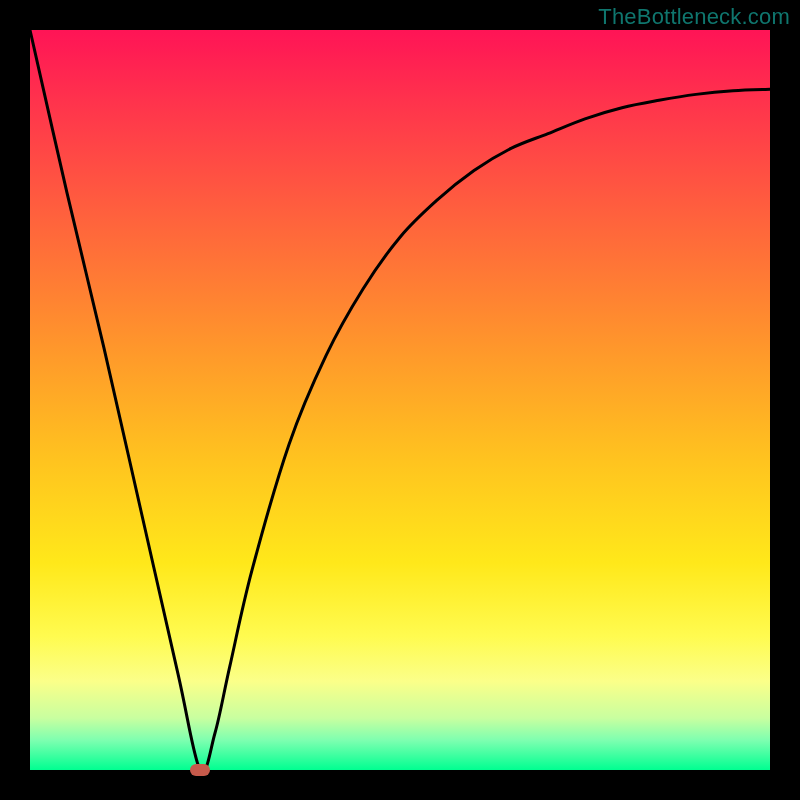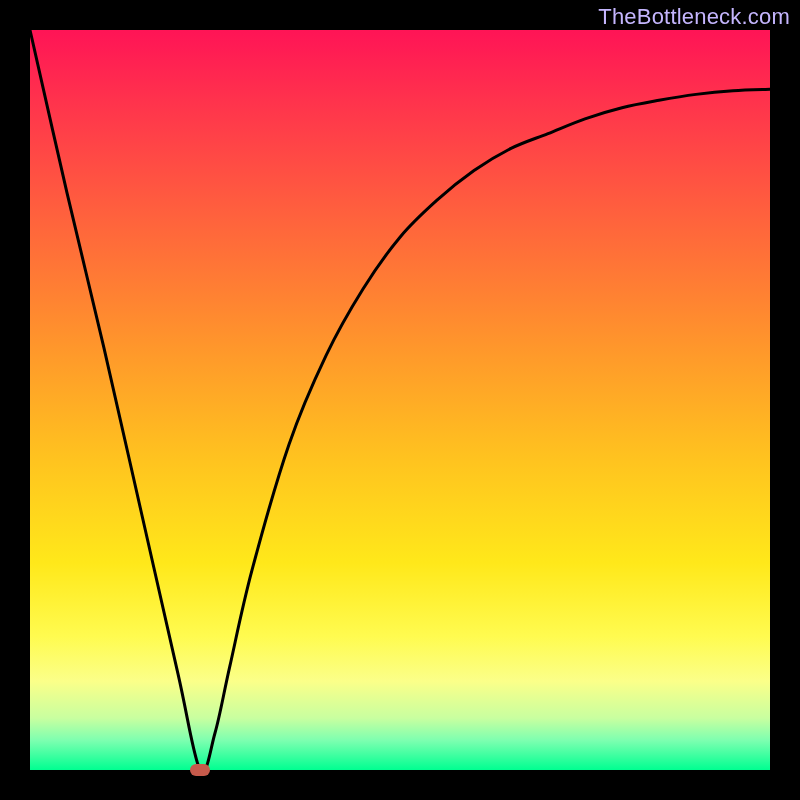--- a/index.html
+++ b/index.html
@@ -28,21 +28,21 @@
       #fbff89 88%,
       #c8ffa0 93%,
       #7dffb0 96%,
       #00ff91 100%
     );
   }
   .watermark {
     position: absolute;
     top: 4px;
     right: 10px;
-    color: #c4b5fd;
+    color: #0f766e;
     font-size: 22px;
     font-weight: 500;
     letter-spacing: 0.2px;
     user-select: none;
   }
   svg.curve {
     position: absolute;
     left: 0;
     top: 0;
     width: 740px;

